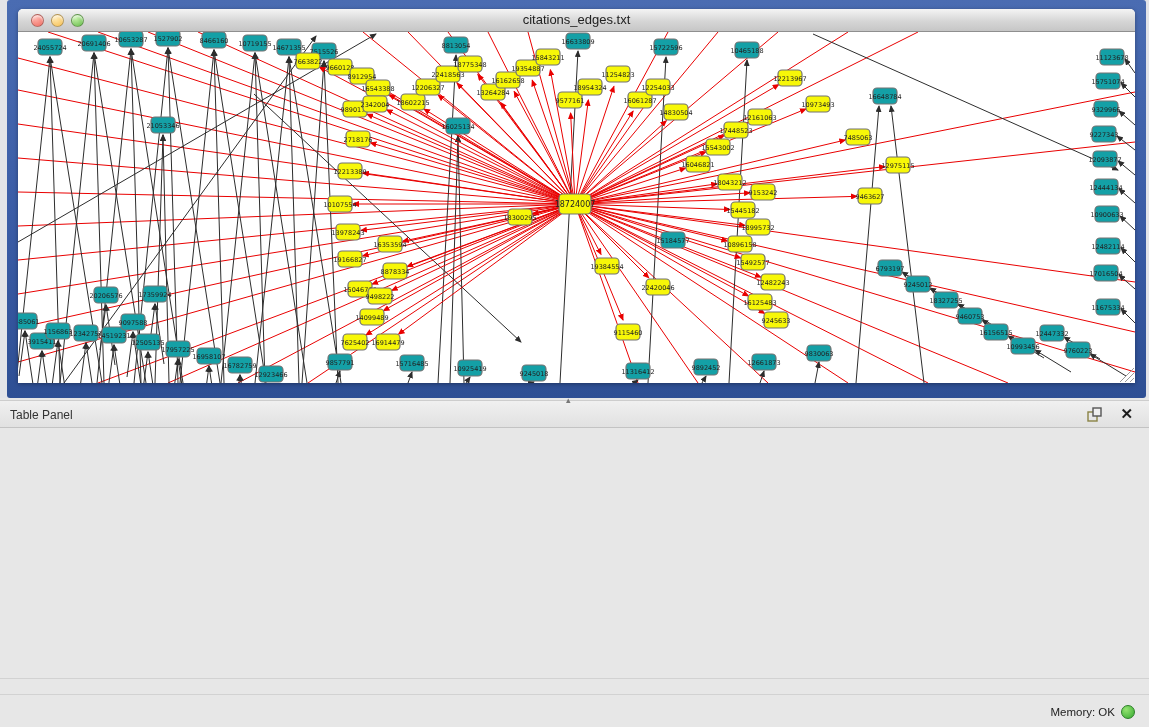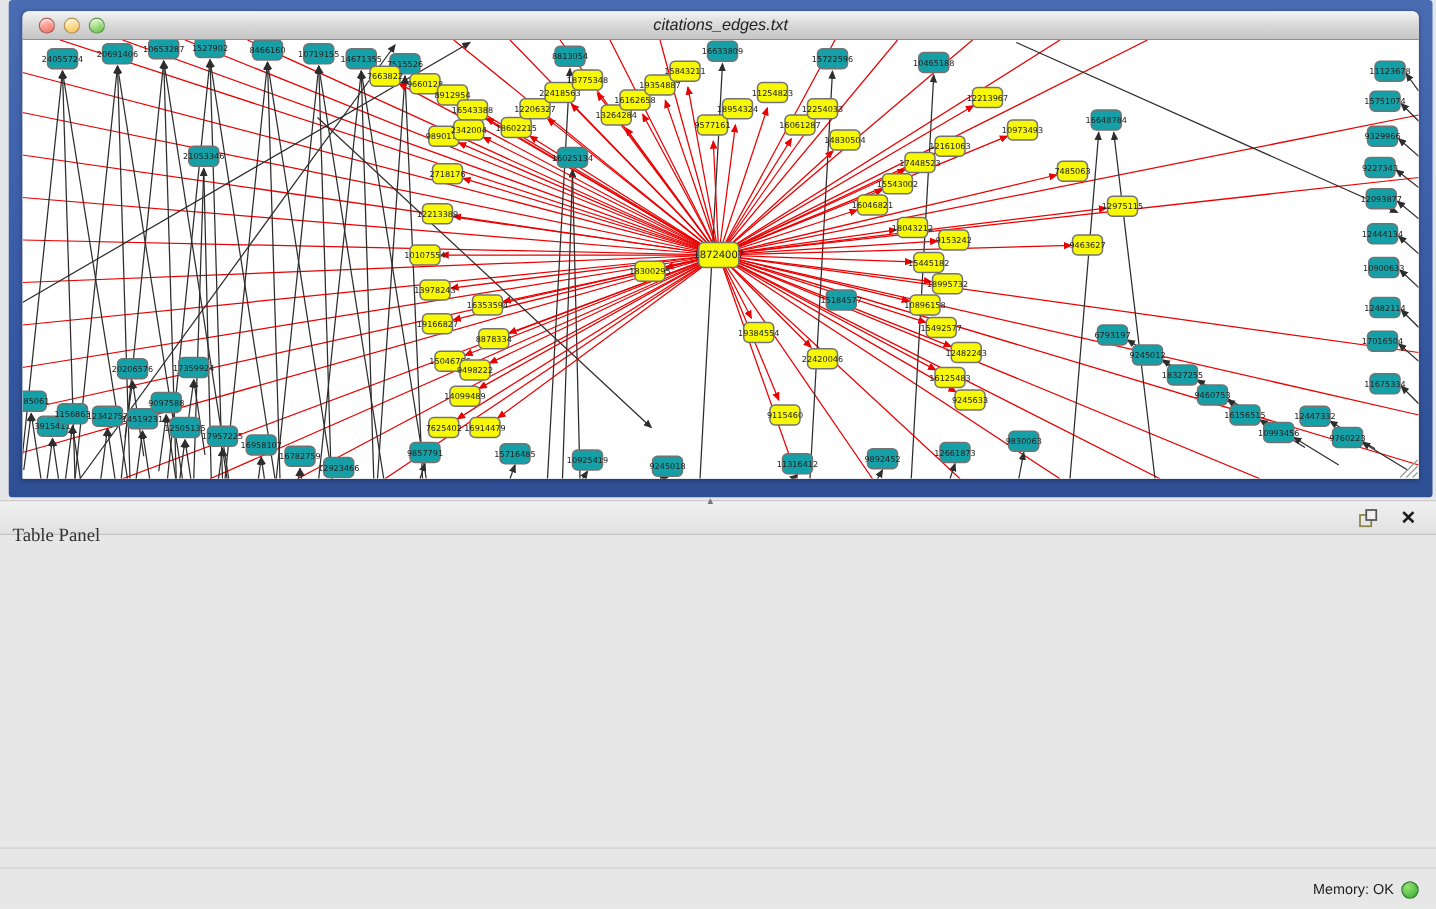--- a/index.html
+++ b/index.html
@@ -5,32 +5,32 @@
   * { margin:0; padding:0; box-sizing:border-box; }
   html,body { width:1149px; height:727px; overflow:hidden; }
   body { font-family:"Liberation Sans", sans-serif; background:#e3e4e8; position:relative; }
 
   
   #net-frame { position:absolute; left:7px; top:0; width:1139px; height:398px;
     background:linear-gradient(180deg,#4a6cb2 0%, #3a5ca6 55%, #2e4f94 100%); border-radius:3px; }
   #net-window { position:absolute; left:11px; top:9px; width:1117px; height:374px;
     border-radius:5px 5px 0 0; box-shadow:0 1px 4px rgba(0,0,0,.35); overflow:hidden; background:#fff; }
   #titlebar { height:23px; background:linear-gradient(180deg,#f4f4f4,#d6d6d6 55%,#c6c6c6);
-    border-bottom:1px solid #8f8f8f; position:relative;font-style:italic; }
+    border-bottom:1px solid #8f8f8f; position:relative; }
   .lights { position:absolute; left:13px; top:5px; display:flex; gap:7px; }
   .light { width:13px; height:13px; border-radius:50%; border:1px solid rgba(0,0,0,.28);
     box-shadow:inset 0 2px 2px rgba(255,255,255,.65); }
   #win-title { text-align:center; font-size:13px; line-height:22px; color:#222; }
   #graph-canvas { display:block; background:#fff; }
 
   
   #dock { position:absolute; left:0; top:398px; width:1149px; height:329px; background:#e7e7e7; }
   #dock-header { position:absolute; left:0; top:2px; width:100%; height:28px;
     background:linear-gradient(180deg,#f0f0f0,#e1e1e1); border-top:1px solid #cdcdcd; border-bottom:1px solid #c3c3c3; }
-  #dock-title { position:absolute; left:10px; top:20px; font-size:15px; color:#333;font-family:Liberation Serif, serif; }
+  #dock-title { position:absolute; left:10px; top:7px; font-size:12px; color:#333; }
   #splitter-caret { position:absolute; left:566px; top:-6px; font-size:9px; color:#777; }
   #float-btn { position:absolute; right:46px; top:5px; width:18px; height:18px; }
   #close-btn { position:absolute; right:16px; top:4px; font-size:15px; font-weight:bold; color:#1c1c1c; cursor:default; }
 
   
   .hline { position:absolute; left:0; width:1149px; height:1px; background:#d2d2d2; }
   #memory { position:absolute; right:34px; top:706px; font-size:11.5px; color:#222;margin-left:30px; }
   #mem-dot { position:absolute; right:14px; top:705px; width:14px; height:14px; border-radius:50%;
     background:radial-gradient(circle at 35% 30%, #8fe06a, #3cb famous 0); }
   #mem-dot { background:radial-gradient(circle at 35% 30%, #95e472, #35a930); border:1px solid #2c7f28; }

